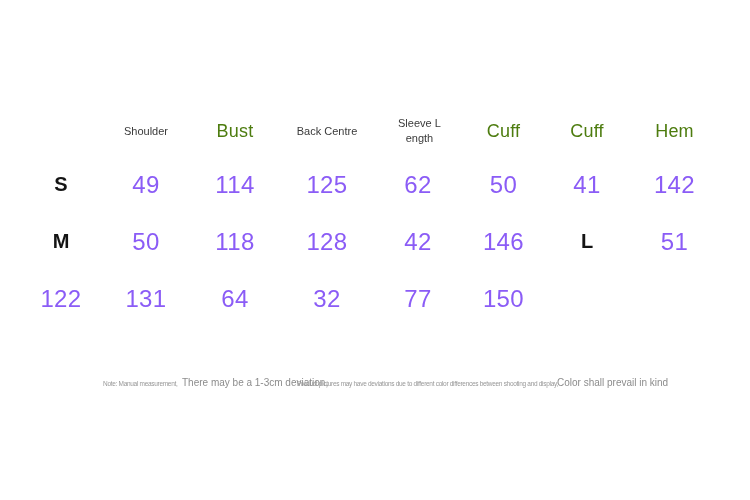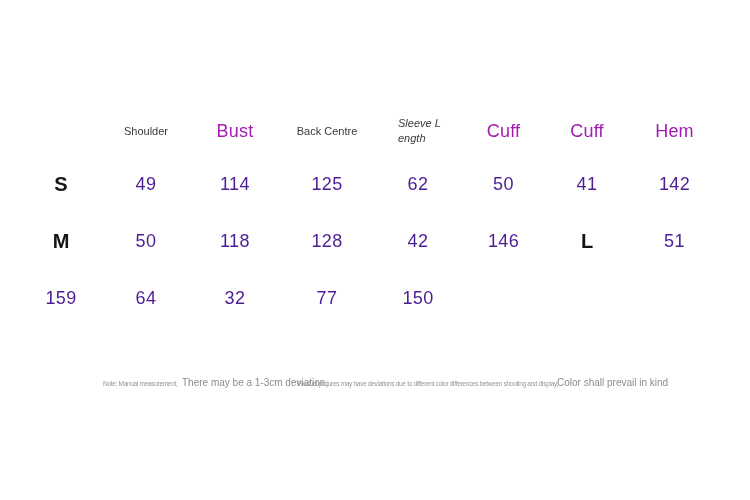--- a/index.html
+++ b/index.html
@@ -24,40 +24,39 @@
     align-items: center;
     justify-content: center;
     text-align: left;
   }
   .hdr-small {
     font-size: 11px;
     color: #3a3a3a;
   }
   .hdr-large {
     font-size: 18px;
-    color: #a21caf;
+    color: #4d7c0f;
     letter-spacing: 0.2px;
   }
   .hdr-sleeve {
     justify-content: flex-start;
-    text-align: left;
+    text-align: center;
     padding-left: 24px;
     white-space: pre-line;
     line-height: 1.35;
-    font-style: italic;
   }
   .row-label {
     font-size: 20px;
     font-weight: 600;
     color: #141414;
   }
   .value {
-    font-size: 18px;
+    font-size: 24px;
     font-weight: 400;
-    color: #4c1d95;
+    color: #8b5cf6;
     letter-spacing: 0.4px;
   }
   .note {
     position: absolute;
     white-space: nowrap;
     color: #979797;
   }
   .note-tiny { font-size: 6.5px; letter-spacing: -0.3px; top: 380px; }
   .note-small { font-size: 10px; letter-spacing: 0px; top: 377px; color: #8c8c8c; }
   #note-1 { left: 103px; }
@@ -91,21 +90,22 @@
 
   <div class="cell row-label">M</div>
   <div class="cell value">50</div>
   <div class="cell value">118</div>
   <div class="cell value">128</div>
   <div class="cell value">42</div>
   <div class="cell value">146</div>
 
   <div class="cell row-label">L</div>
   <div class="cell value">51</div>
-  <div class="cell value">159</div>
+  <div class="cell value">122</div>
+  <div class="cell value">131</div>
   <div class="cell value">64</div>
   <div class="cell value">32</div>
   <div class="cell value">77</div>
   <div class="cell value">150</div>
 </div>
 
 <span class="note note-tiny" id="note-1">Note: Manual measurement,</span>
 <span class="note note-small" id="note-2">There may be a 1-3cm deviation,</span>
 <span class="note note-tiny" id="note-3">Product pictures may have deviations due to different color differences between shooting and display,</span>
 <span class="note note-small" id="note-4">Color shall prevail in kind</span>

